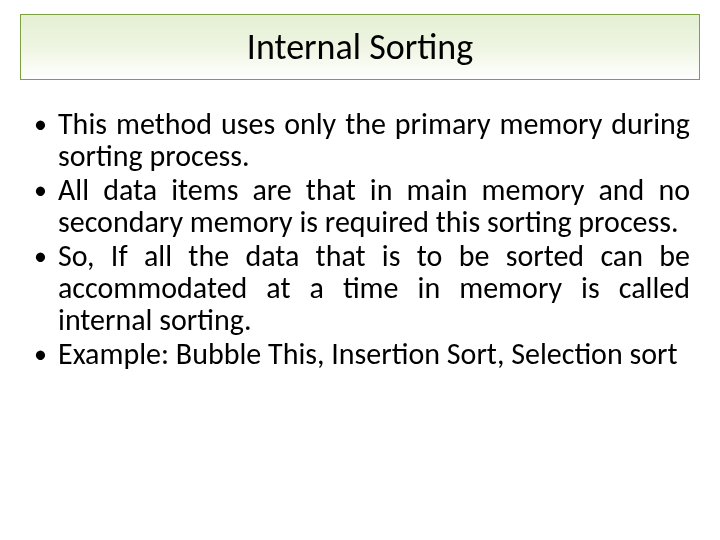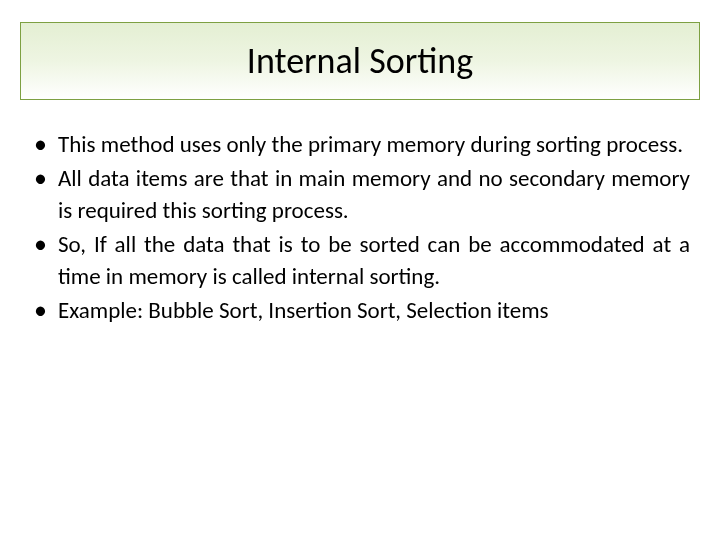--- a/index.html
+++ b/index.html
@@ -10,22 +10,22 @@
     color: #000000;
   }
   .slide {
     width: 720px;
     height: 540px;
     padding: 14px 20px 20px 20px;
     position: relative;
   }
   .title-bar {
     width: 680px;
-    height: 78px;
-    margin: 8px auto;
+    height: 66px;
+    margin: 0 auto;
     border: 1px solid #7da042;
     background: linear-gradient(to bottom, #e4efd3 0%, #eef5e2 50%, #ffffff 100%);
     display: flex;
     align-items: center;
     justify-content: center;
   }
   .title-text {
     font-size: 36px;
     font-weight: 400;
     color: #000000;
@@ -44,21 +44,21 @@
   .bullet-marker {
     flex: 0 0 auto;
     width: 28px;
     font-size: 26px;
     line-height: 32px;
     text-align: left;
     padding-left: 4px;
   }
   .bullet-text {
     flex: 1;
-    font-size: 23px;
+    font-size: 30px;
     line-height: 32px;
     text-align: justify;
     text-justify: inter-word;
   }
 </style>
 </head>
 <body>
 
 <div class="slide">
 
@@ -75,18 +75,18 @@
       <li class="bullet-item">
         <span class="bullet-marker">•</span>
         <span class="bullet-text">All data items are that in main memory and no secondary memory is required this sorting process.</span>
       </li>
       <li class="bullet-item">
         <span class="bullet-marker">•</span>
         <span class="bullet-text">So, If all the data that is to be sorted can be accommodated at a time in memory is called internal sorting.</span>
       </li>
       <li class="bullet-item">
         <span class="bullet-marker">•</span>
-        <span class="bullet-text">Example: Bubble Sort, Insertion Sort, Selection items</span>
+        <span class="bullet-text">Example: Bubble This, Insertion Sort, Selection sort</span>
       </li>
     </ul>
   </div>
 
 </div>
 
 </body></html>

